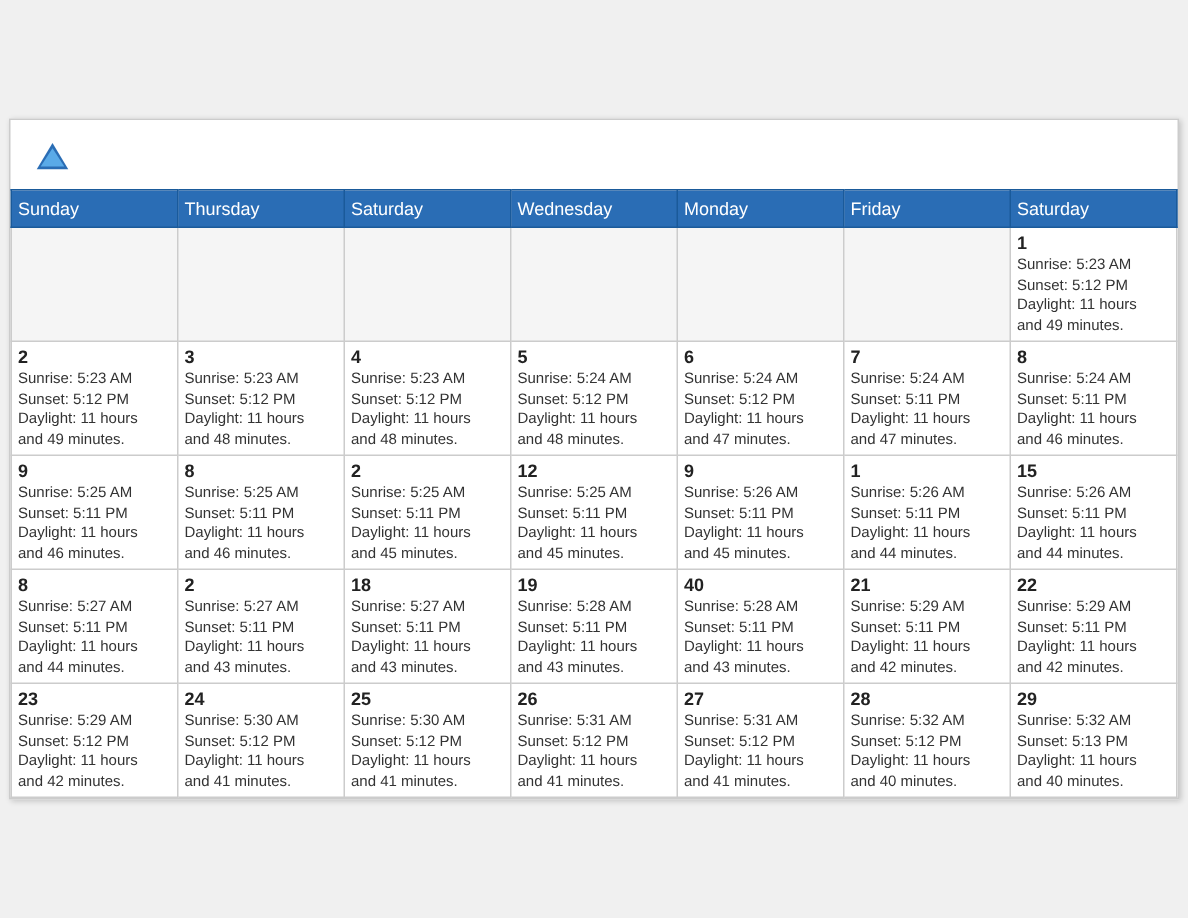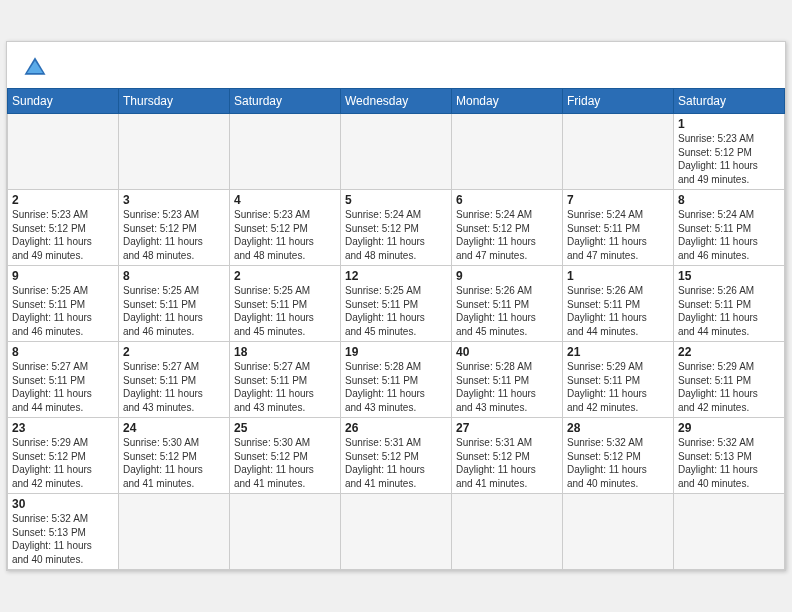--- a/index.html
+++ b/index.html
@@ -342,30 +342,15 @@
 and 40 minutes.</div>
           </td>
           <td>
             <span class="day-number">29</span>
             <div class="day-info" style="white-space: pre-line;">Sunrise: 5:32 AM
 Sunset: 5:13 PM
 Daylight: 11 hours
 and 40 minutes.</div>
           </td>
         </tr>
-        <tr class="last-row">
-          <td>
-            <span class="day-number">30</span>
-            <div class="day-info" style="white-space: pre-line;">Sunrise: 5:32 AM
-Sunset: 5:13 PM
-Daylight: 11 hours
-and 40 minutes.</div>
-          </td>
-          <td class="empty"></td>
-          <td class="empty"></td>
-          <td class="empty"></td>
-          <td class="empty"></td>
-          <td class="empty"></td>
-          <td class="empty"></td>
-        </tr>
       </tbody>
   </table>
 </div>
 
 </body></html>

